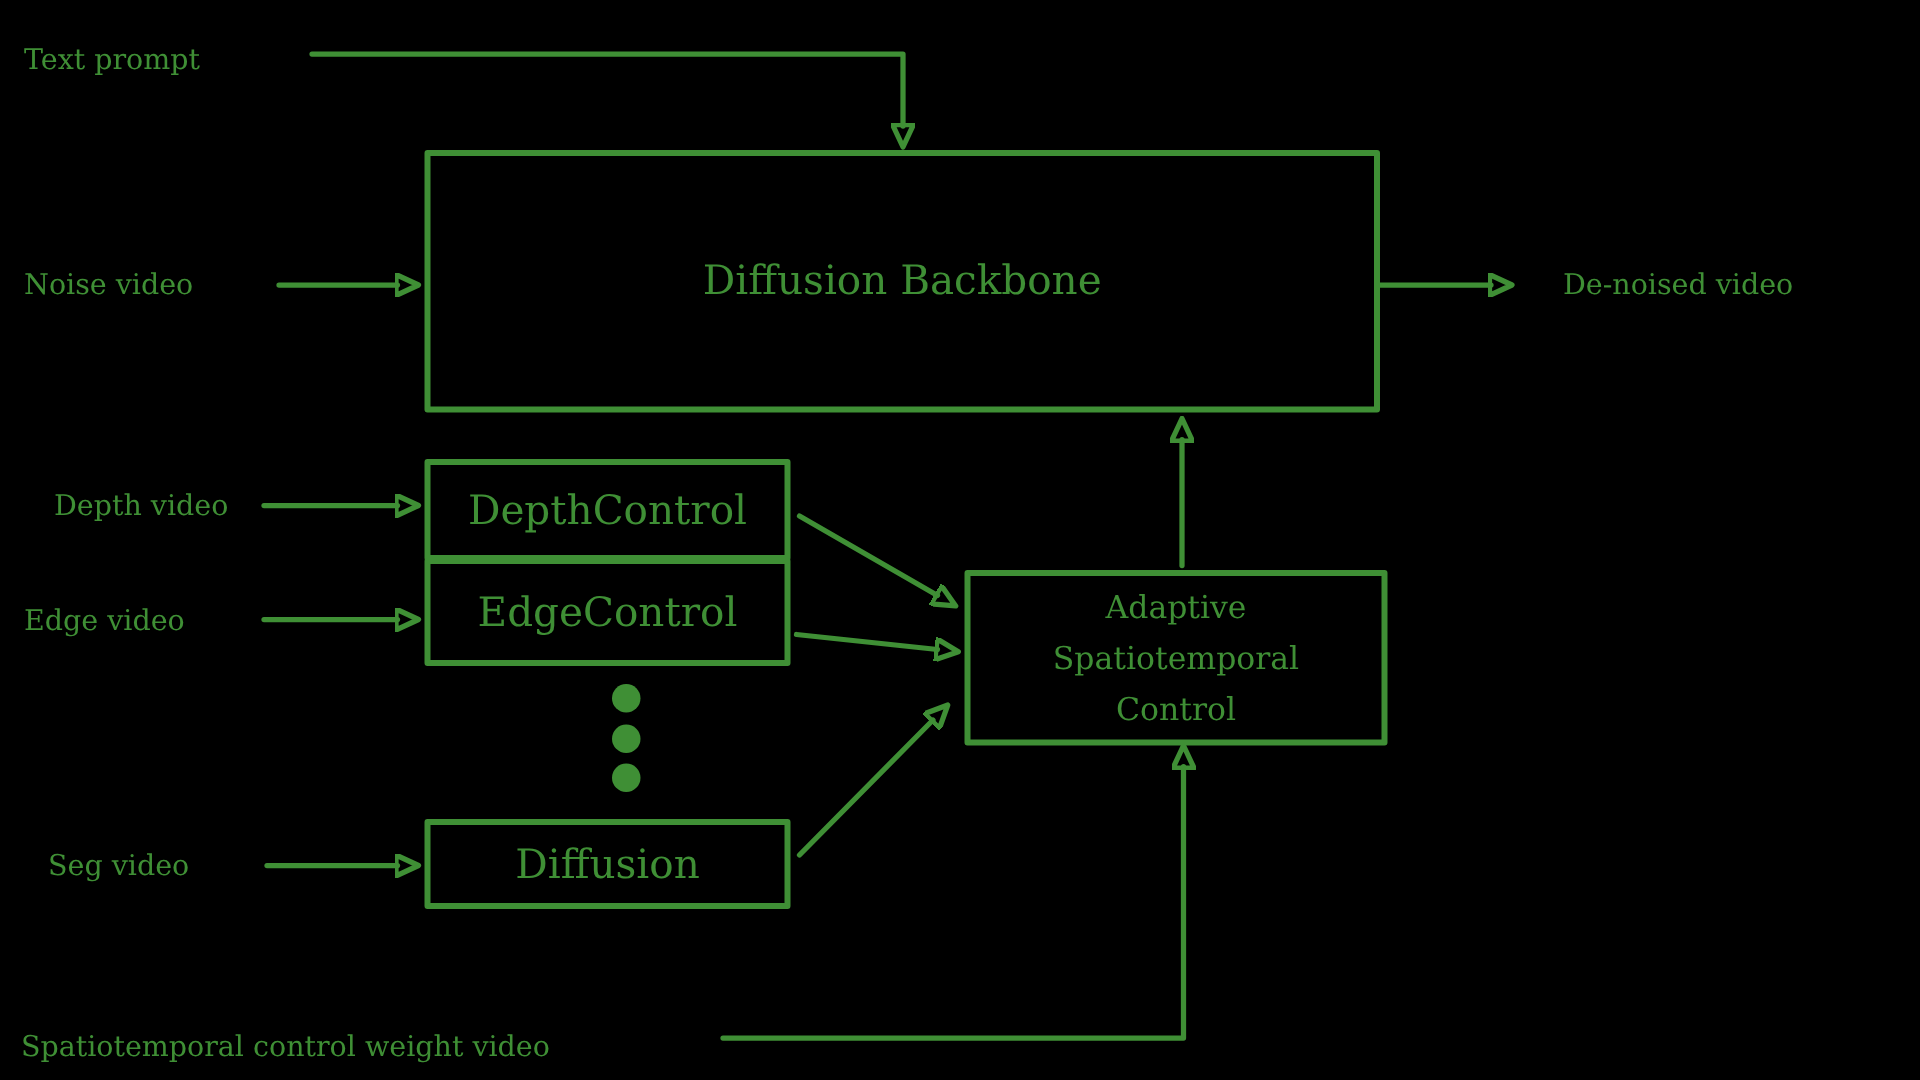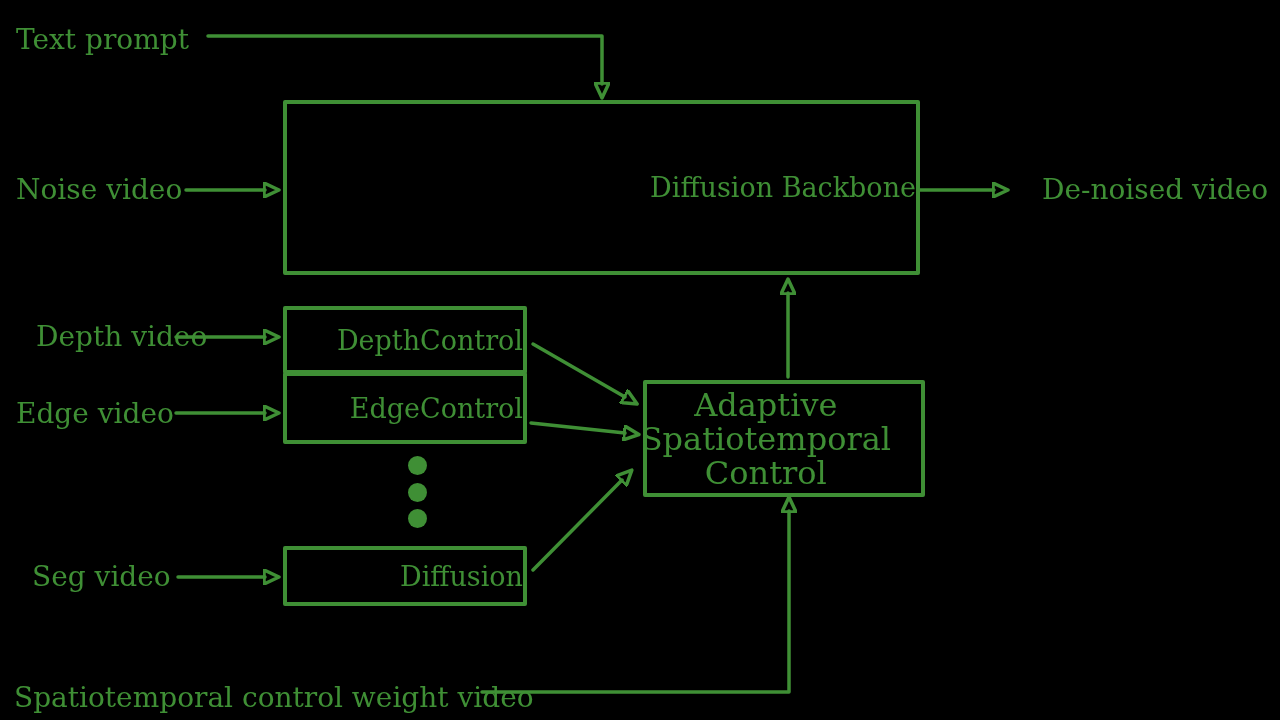--- a/index.html
+++ b/index.html
@@ -7,36 +7,36 @@
   html,body { margin:0; padding:0; }
   body {
     width:1280px; height:720px;
     background:var(--bg);
     font-family:"DejaVu Serif", serif;
     color:var(--accent);
   }
   .stage { position:relative; width:1280px; height:720px; overflow:hidden; }
   .lbl {
     position:absolute;
-    font-size:28px;
+    font-size:19px;
     line-height:30px;
     white-space:nowrap;
     color:var(--accent);
   }
   .box {
     position:absolute;
     border:4px solid var(--accent);
-    display:flex; align-items:center; justify-content:flex-end;
+    display:flex; align-items:center; justify-content:center;
     text-align:center;
     font-size:27px;
     color:var(--accent);
     background:transparent;
     border-radius:2px;
   }
-  .box-adaptive { font-size:32px; line-height:34px; padding:0 30px; }
+  .box-adaptive { font-size:21px; line-height:34px; padding:0 30px; }
   .connectors { position:absolute; left:0; top:0; width:1280px; height:720px; }
   .connectors path, .connectors polyline {
     fill:none;
     stroke:var(--accent);
     stroke-width:3.5;
     stroke-linecap:round;
     stroke-linejoin:round;
   }
   .dot {
     position:absolute;

